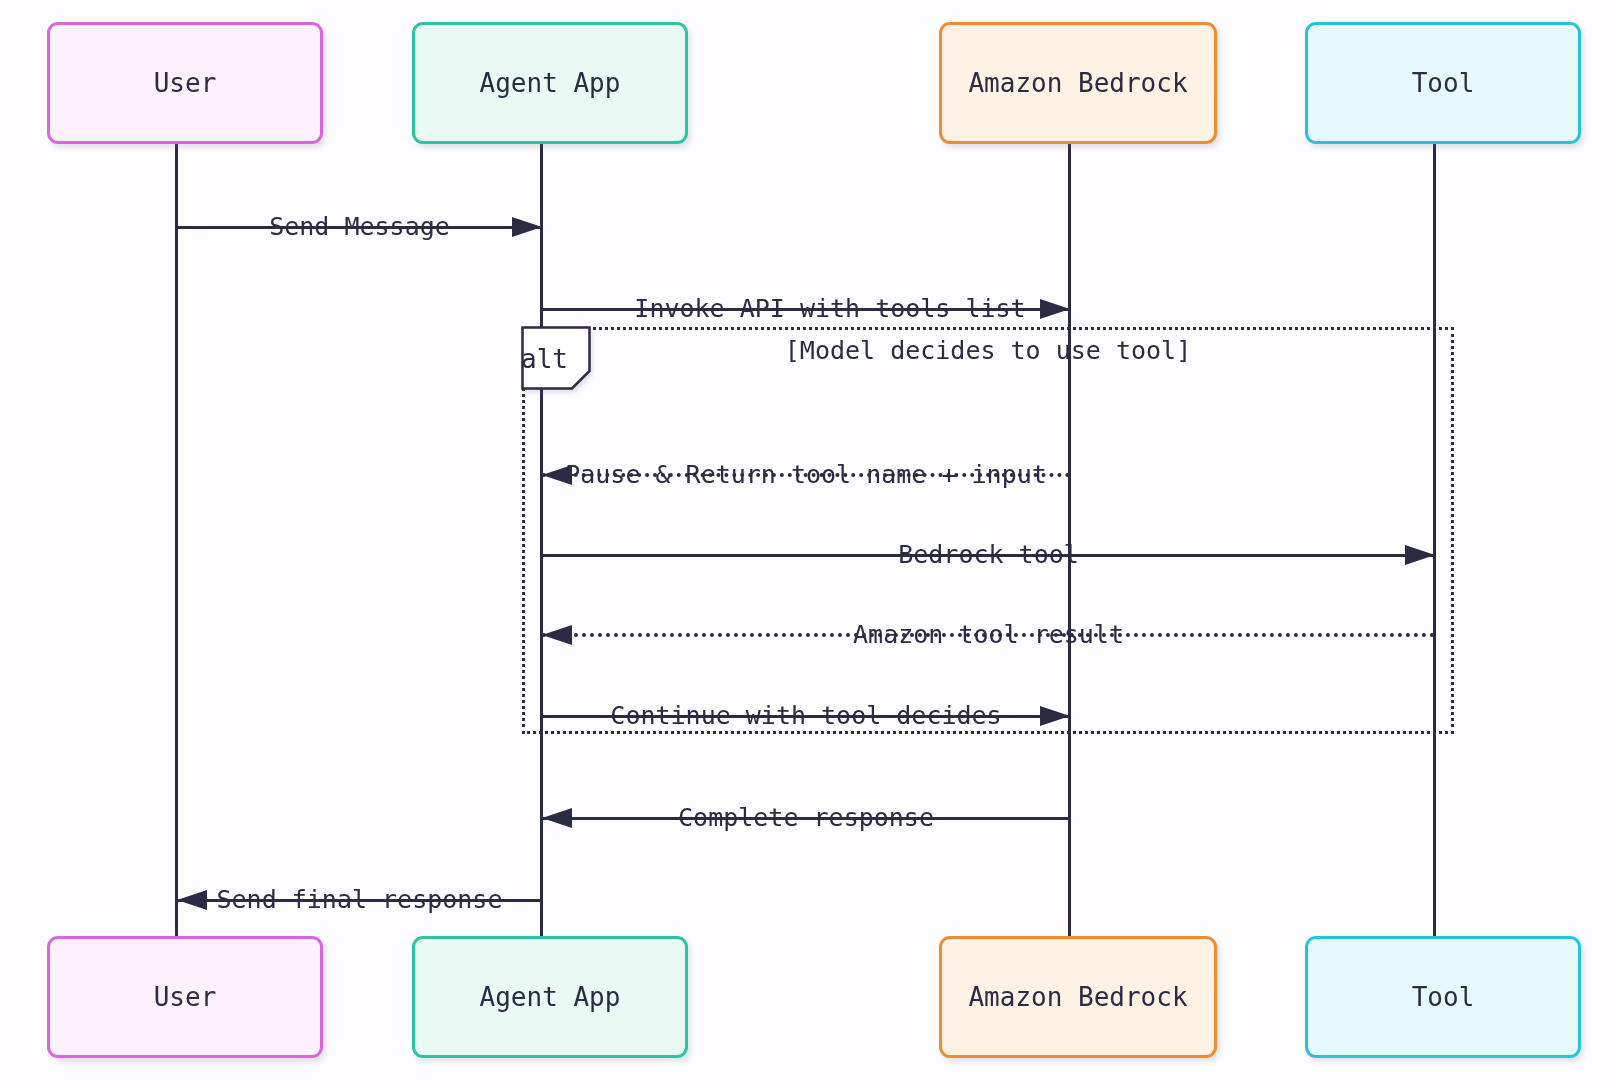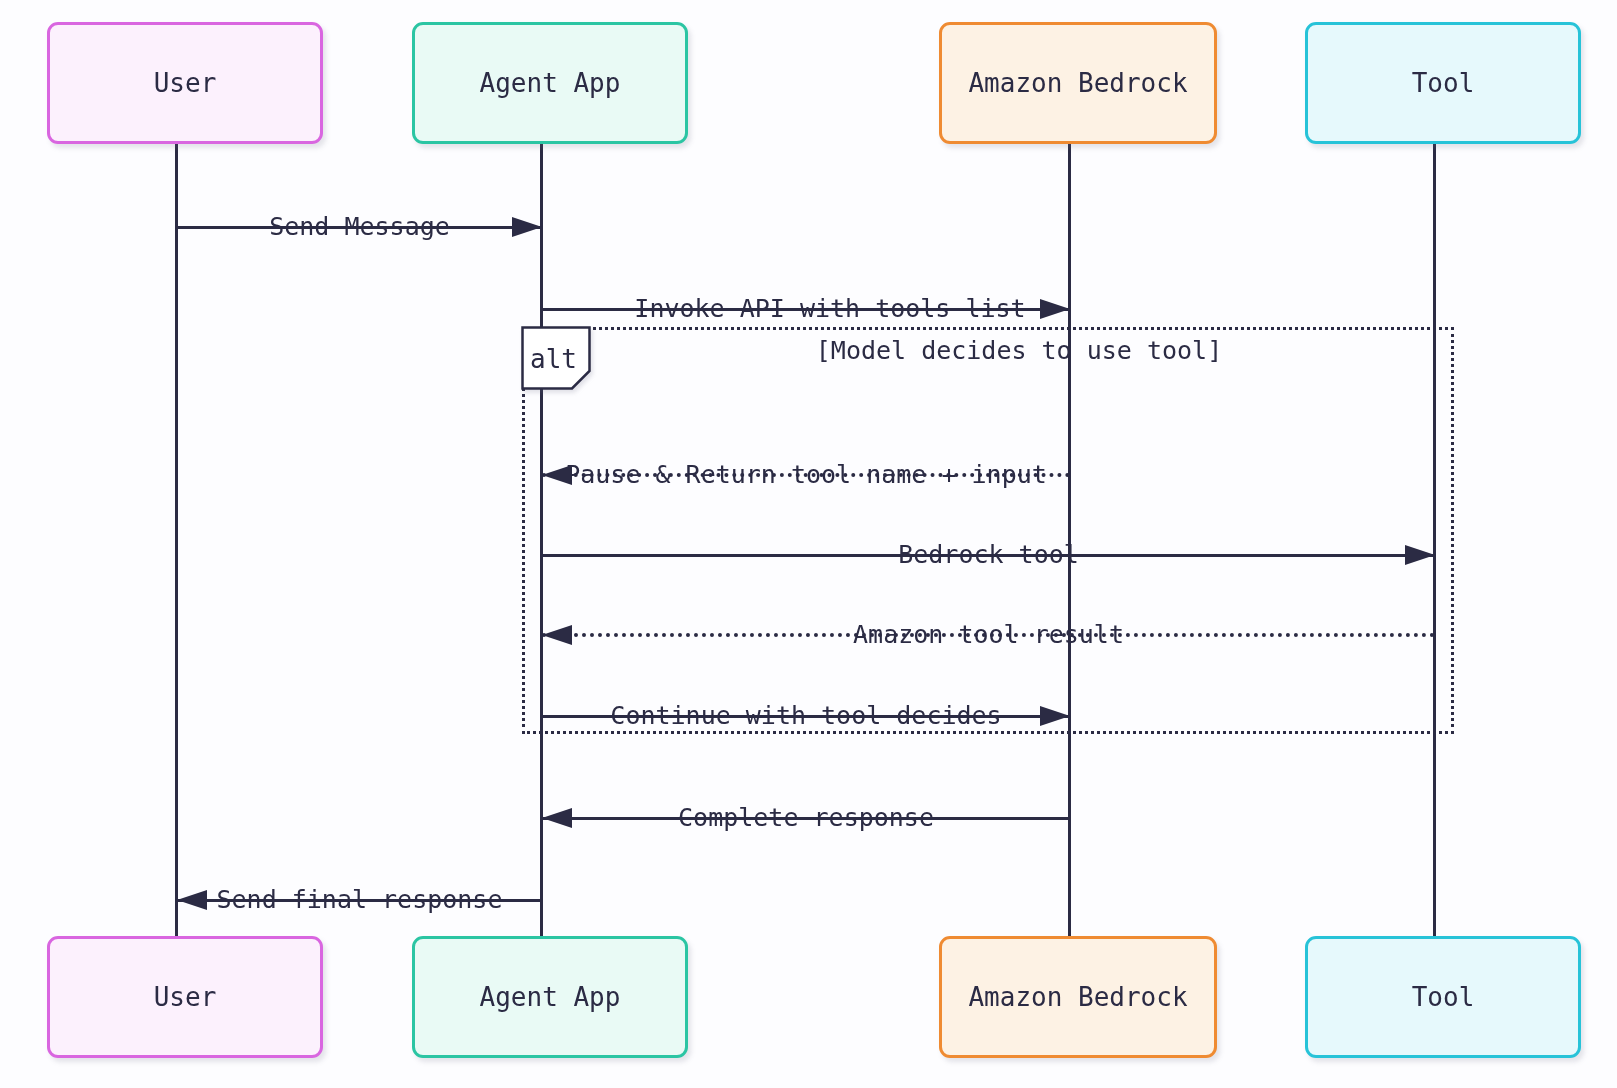--- a/index.html
+++ b/index.html
@@ -37,26 +37,26 @@
   .arrowhead.left{border-right:30px solid #2b2b44;}
   .alt-frame{
     position:absolute;left:522px;top:327px;width:932px;height:407px;
     box-sizing:border-box;border:3px dotted #2b2b44;z-index:1;
   }
   .alt-label-shape{
     position:absolute;left:521px;top:326px;z-index:4;
     filter:drop-shadow(2px 3px 2px rgba(110,110,135,.2));
   }
   .alt-label-text{
-    position:absolute;left:521px;top:344px;width:56px;text-align:right;
+    position:absolute;left:521px;top:344px;width:56px;text-align:left;
     font-size:26px;z-index:4;
   }
   .alt-condition{
     position:absolute;left:522px;top:336px;width:932px;text-align:center;
-    font-size:25px;z-index:1;white-space:nowrap;padding-left:31px;
+    font-size:25px;z-index:1;white-space:nowrap;
   }
 </style>
 </head>
 <body>
 
 <div class="stage">
 
   <div class="lifeline" style="left:175px"></div>
   <div class="lifeline" style="left:540px"></div>
   <div class="lifeline" style="left:1068px"></div>

